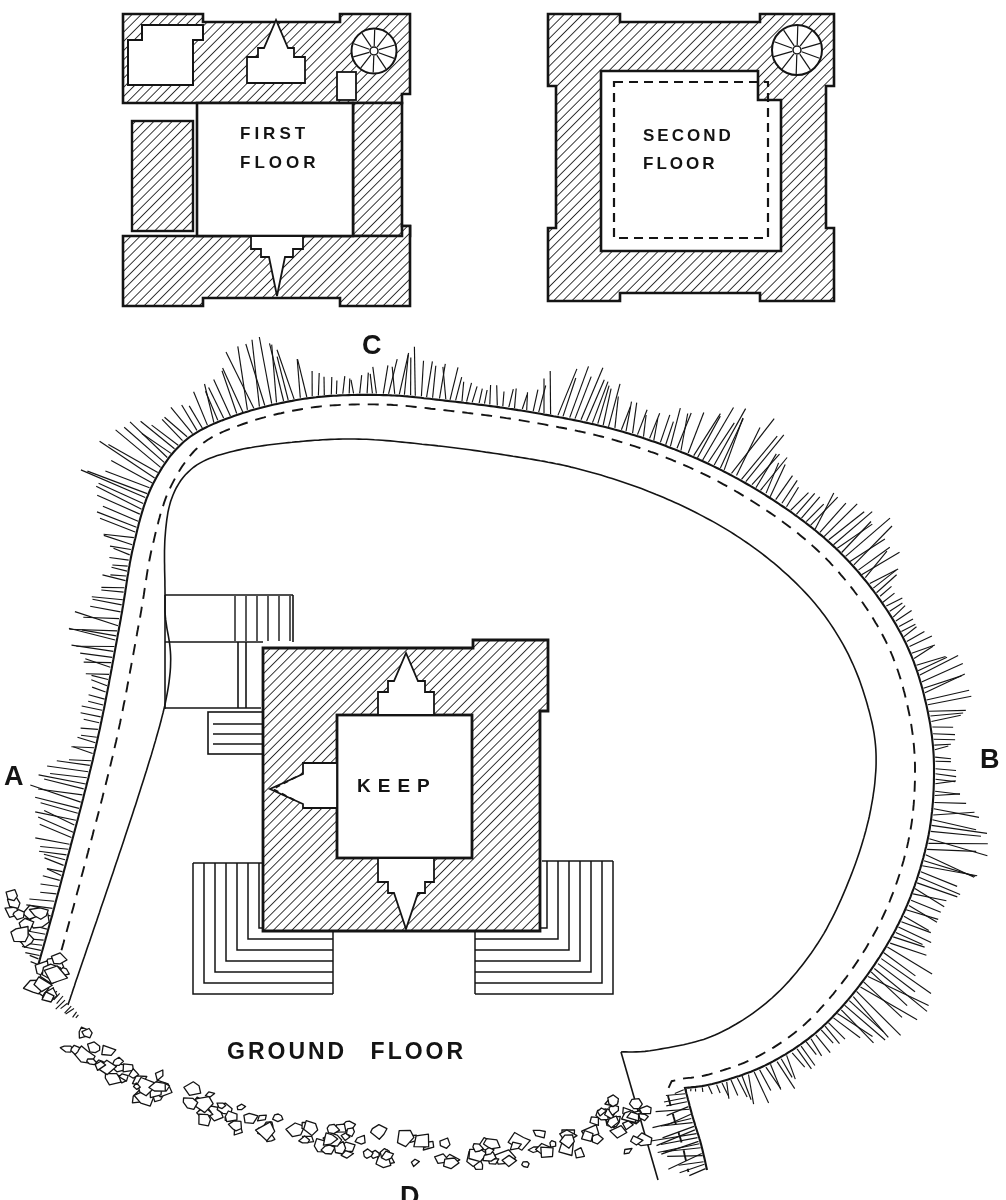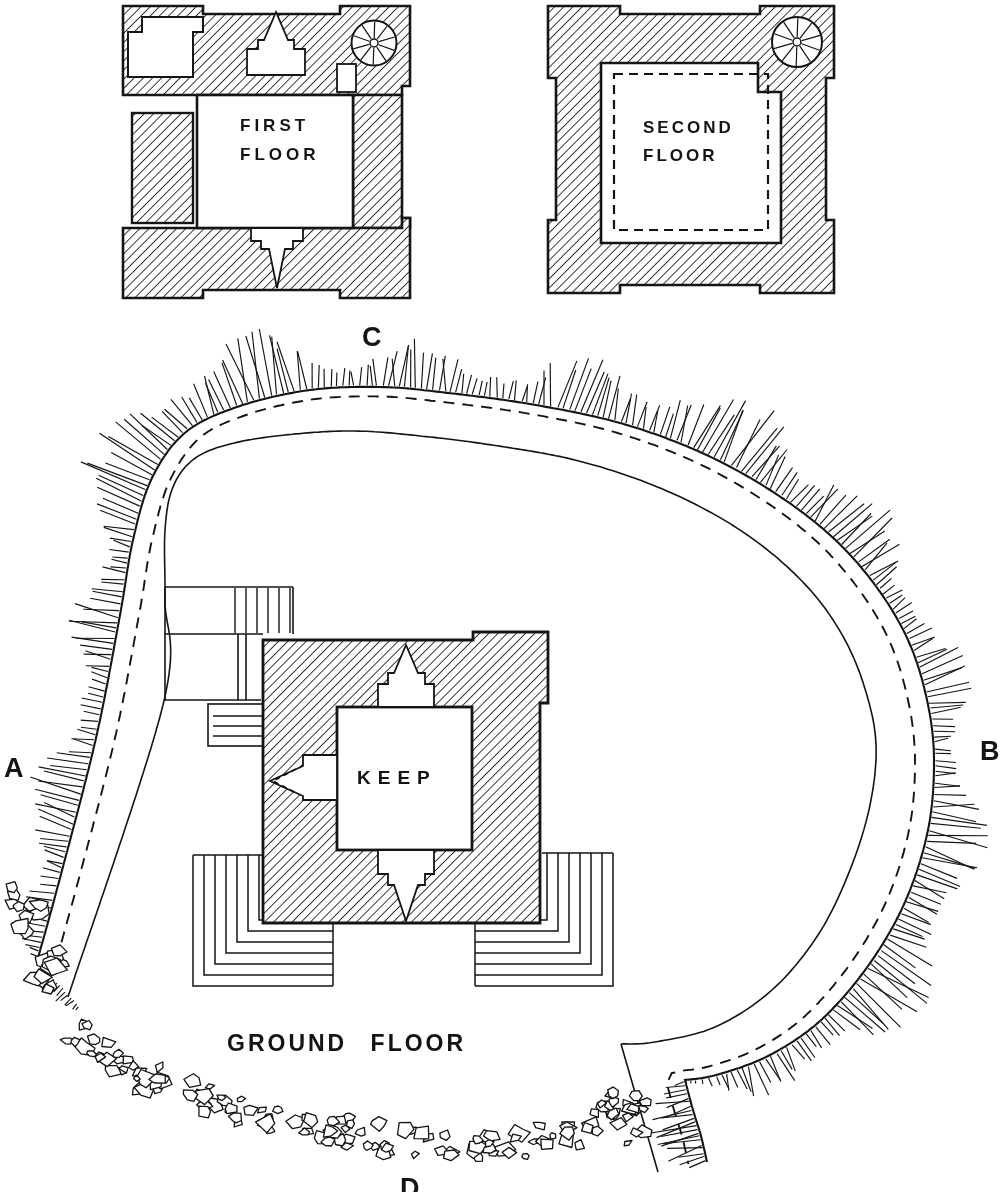--- a/index.html
+++ b/index.html
@@ -1,16 +1,16 @@
 <!DOCTYPE html>
 <html><head>
 <meta charset="utf-8">
 <style>
   html,body{margin:0;padding:0;background:#ffffff;}
-  .page{position:relative;width:1006px;height:1192px;background:#ffffff;overflow:hidden;}
+  .page{position:relative;width:1006px;height:1192px;background:#ffffff;overflow:hidden;margin-top:8px;}
   svg{display:block;}
   text{font-family:"Liberation Sans", sans-serif;font-weight:bold;fill:#141414;}
   .plan-label{font-size:17px;letter-spacing:4px;}
   .plan-label2{font-size:17px;letter-spacing:3px;}
   .keep-label{font-size:19px;letter-spacing:7px;}
   .caption{font-size:23px;letter-spacing:3px;word-spacing:14px;}
   .marker{font-size:27px;letter-spacing:0;}
 </style>
 </head>
 <body>

